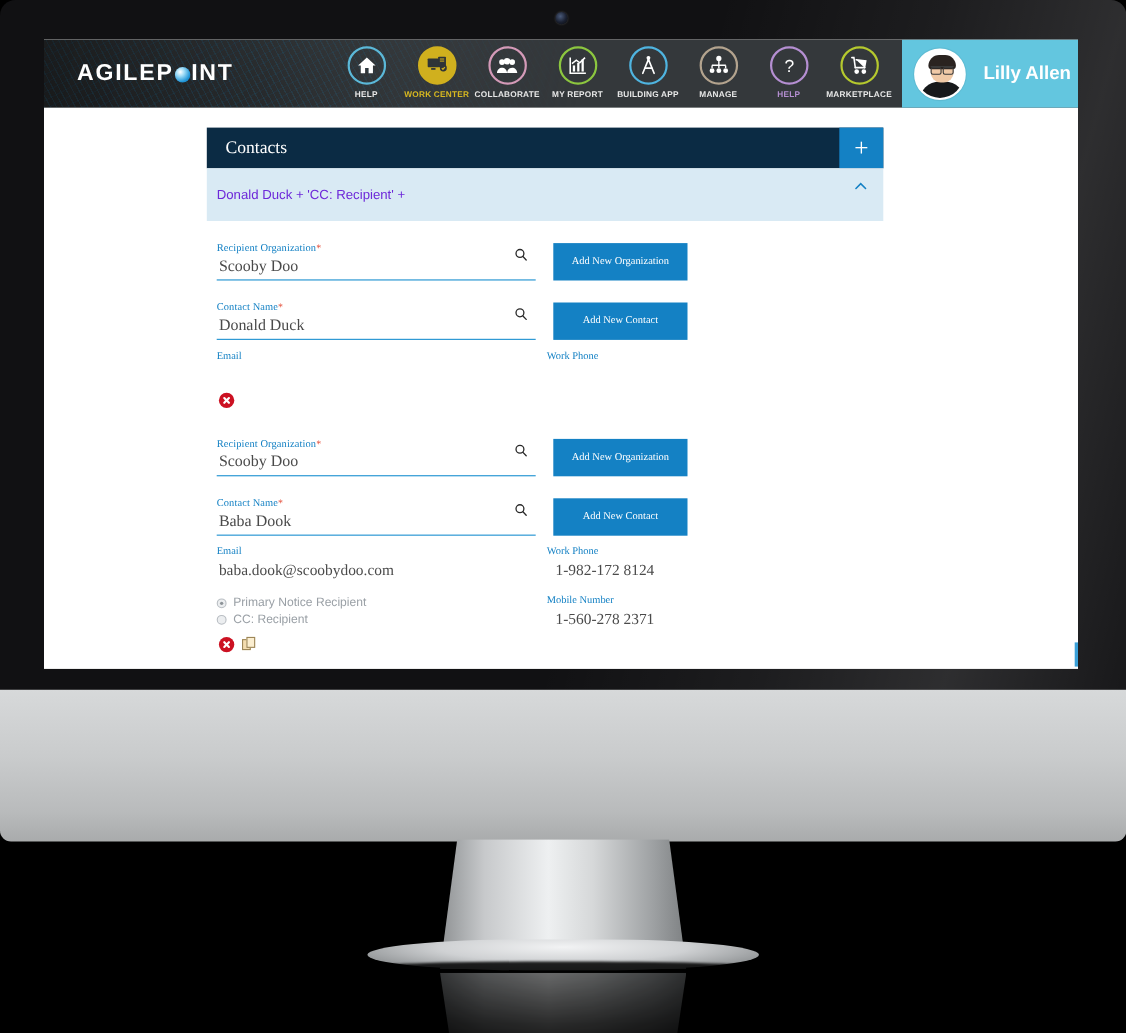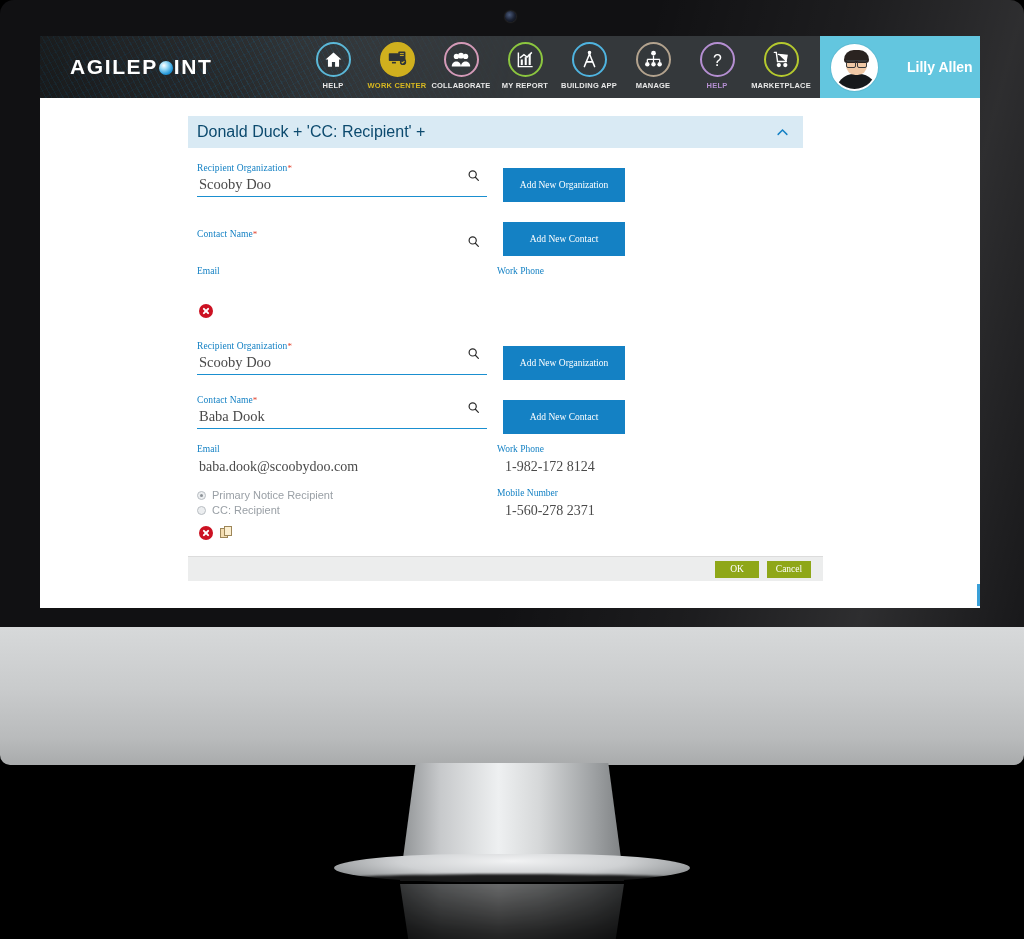--- a/index.html
+++ b/index.html
@@ -118,47 +118,47 @@
     width:47px; height:47px; border-radius:50%; background:#fff;
     border:2px solid #fff; overflow:hidden; position:relative; flex:none;
     box-shadow:0 0 0 1px rgba(0,0,0,.05);
   }
   .avatar .head { position:absolute; left:13px; top:7px; width:21px; height:22px; border-radius:48% 48% 44% 44%; background:#f0c9a6; }
   .avatar .hair { position:absolute; left:11px; top:4px; width:25px; height:13px; border-radius:12px 12px 4px 4px; background:#2a2320; }
   .avatar .glasses { position:absolute; left:13px; top:14px; width:21px; height:5px; border-top:1.5px solid #3a3a3a; }
   .avatar .glasses:before,.avatar .glasses:after{content:"";position:absolute;top:0;width:8px;height:5px;border:1.2px solid #3a3a3a;border-radius:2px;}
   .avatar .glasses:before{left:0;} .avatar .glasses:after{right:0;}
   .avatar .body { position:absolute; left:3px; top:28px; width:41px; height:22px; border-radius:18px 18px 0 0; background:#17191b; }
-  .profile-name { margin-left:29px; font-size:14px; font-weight:700; color:#fff; }
+  .profile-name { margin-left:16px; font-size:17px; font-weight:700; color:#fff; }
 
   
   .content { position:relative; width:940px; height:510px; background:#fff; }
   .panel { position:absolute; left:148px; top:18px; width:615px; }
 
   .panel-title {
     height:37px; background:#0b2b44; color:#fff;
     display:flex; align-items:center; padding-left:17px;
     font-family:"Liberation Serif", serif; font-size:16px;
   }
   .plus-btn {
     position:absolute; right:0; top:0; width:40px; height:37px;
     background:#1481c4; color:#fff; font-size:23px; font-weight:300;
     display:flex; align-items:center; justify-content:center; cursor:pointer;
   }
 
   .accordion-head {
-    height:32px; background:#d9eaf4; display:flex; align-items:center;
-    padding:0 14px 0 9px; color:#0c4a6e; font-size:16px; position:relative;
+    height:48px; background:#d9eaf4; display:flex; align-items:center;
+    padding:0 14px 0 9px; color:#6d28d9; font-size:12px; position:relative;
   }
   .accordion-head .chev { position:absolute; right:13px; top:9px; color:#1481c4; }
   .accordion-head .cursor-arrow { position:absolute; right:47px; top:7px; }
 
   .section-body { background:#fff; padding:10px 0 0 9px; position:relative; }
 
-  .field-row { display:flex; align-items:center; margin-bottom:10px; }
+  .field-row { display:flex; align-items:flex-end; margin-bottom:10px; }
   .field { width:290px; position:relative; }
   .field-label {
     font-family:"Liberation Serif", serif; font-size:9.5px; color:#1481c4; letter-spacing:.1px;
   }
   .req { color:#e2442f; font-size:9px; }
   .field-input {
     width:290px; height:24px; border:0; border-bottom:1.4px solid #1a8fd0;
     font-family:"Liberation Serif", serif; font-size:14.5px; color:#4a4a4a;
     background:transparent; outline:none; padding:0 24px 0 2px;
   }
@@ -344,39 +344,43 @@
             <div class="hair"></div>
             <div class="glasses"></div>
         </div>
         <div class="profile-name">Lilly Allen</div>
       </div>
     </div>
 
     <div class="content">
       <div class="panel">
 
+        <div class="panel-title">
+          <span>Contacts</span>
+          <div class="plus-btn">+</div>
+        </div>
 
         <div id="sections">
             <div>
               <div class="accordion-head">
                 <span>Donald Duck + 'CC: Recipient' +</span>
                 <span class="chev"><svg width="15" height="15" viewBox="0 0 24 24" fill="none" stroke="currentColor" stroke-width="2.3" stroke-linecap="round">
                     <path d="M5 15l7-7 7 7"></path>
                   </svg></span>
               </div>
               <div class="section-body">
                 <div class="field-row">
                   <div class="field"><div class="field-label"><span>Recipient Organization</span><span class="req">*</span></div><input class="field-input" value="Scooby Doo" style=""><span class="srch-icon"><svg width="13" height="13" viewBox="0 0 24 24" fill="none" stroke="currentColor" stroke-width="2.2" stroke-linecap="round">
                         <circle cx="10.5" cy="10" r="6.6"></circle>
                         <path d="M15.5 15.2 21 21"></path>
                       </svg></span></div>
                   <div class="blue-btn">Add New Organization</div>
                 </div>
                 <div class="field-row">
-                  <div class="field"><div class="field-label"><span>Contact Name</span><span class="req">*</span></div><span class="srch-icon"><svg width="13" height="13" viewBox="0 0 24 24" fill="none" stroke="currentColor" stroke-width="2.2" stroke-linecap="round">
+                  <div class="field"><div class="field-label"><span>Contact Name</span><span class="req">*</span></div><input class="field-input" value="Donald Duck" style=""><span class="srch-icon"><svg width="13" height="13" viewBox="0 0 24 24" fill="none" stroke="currentColor" stroke-width="2.2" stroke-linecap="round">
                         <circle cx="10.5" cy="10" r="6.6"></circle>
                         <path d="M15.5 15.2 21 21"></path>
                       </svg></span></div>
                   <div class="blue-btn">Add New Contact</div>
                 </div>
                 <div class="ro-row">
                   <div class="ro-col">
                     <div class="ro-label">Email</div>
                     <div class="ro-value"></div>
                   </div>

